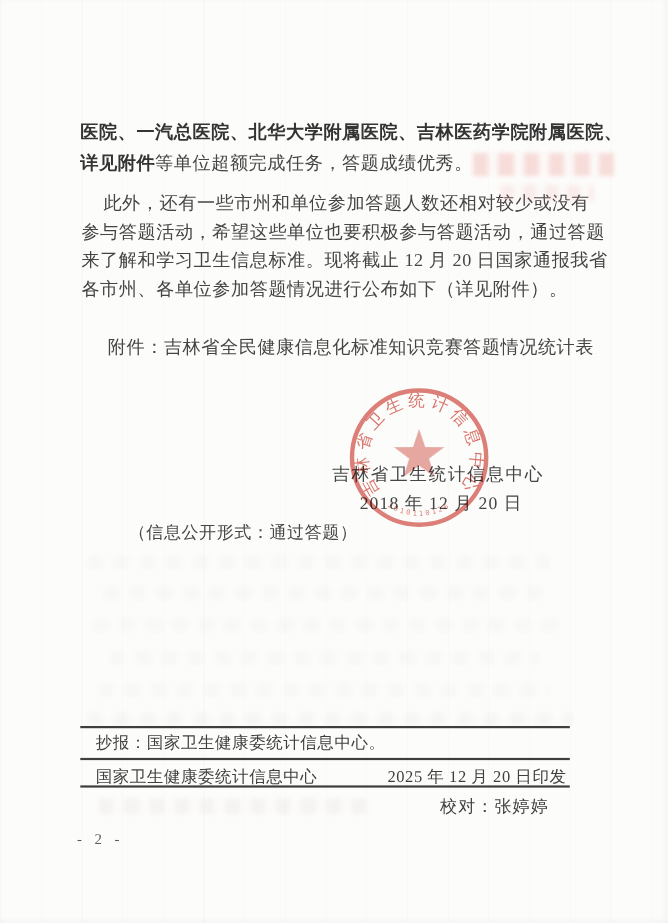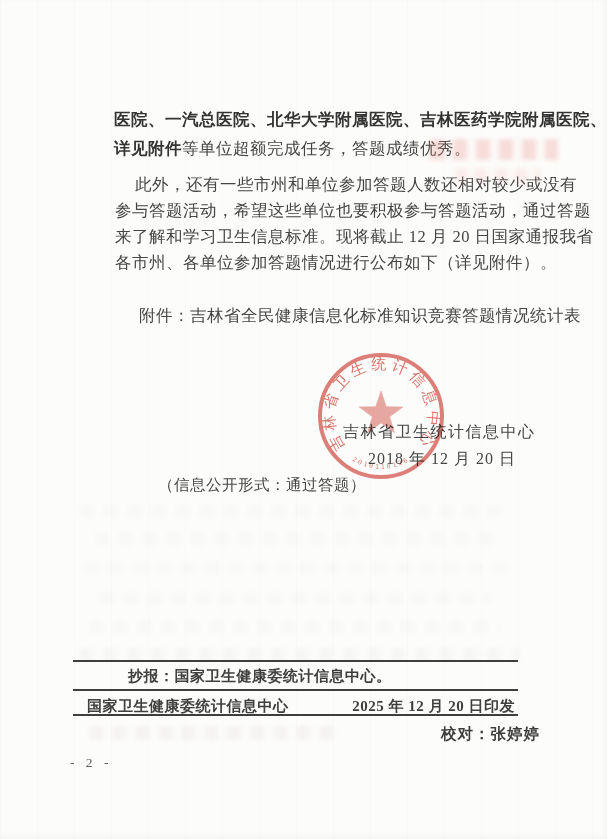--- a/index.html
+++ b/index.html
@@ -6,25 +6,25 @@
   .page{
     position:relative;
     width:607px;height:839px;
     background:#fcfcfa;
     background-image:repeating-linear-gradient(90deg, rgba(0,0,0,0.012) 0 1px, transparent 1px 37px);
     font-family:"Liberation Serif","DejaVu Serif",serif;
     color:#454545;
     overflow:hidden;
     box-shadow:inset -2px -2px 6px rgba(0,0,0,0.04);
   }
-  .line{position:absolute;white-space:nowrap;font-size:16.5px;letter-spacing:0.5px;line-height:1;margin-left:41px;}
+  .line{position:absolute;white-space:nowrap;font-size:16.5px;letter-spacing:0.5px;line-height:1;}
   .bold{font-weight:bold;color:#343434;}
   .sig{font-size:16px;letter-spacing:1.5px;}
   .rule{position:absolute;left:73px;width:445px;background:#3e3e3e;}
-  .footer-text{font-size:15px;letter-spacing:0.5px;color:#3f3f3f;font-weight:bold;}
+  .footer-text{font-size:15px;letter-spacing:0.5px;color:#3f3f3f;}
   .office-row{position:absolute;left:87px;top:697px;width:428px;display:flex;justify-content:space-between;}
   .pagenum{position:absolute;left:70px;top:755px;font-size:13.5px;letter-spacing:4px;color:#5a5a5a;}
   .seal{position:absolute;left:313px;top:348px;width:137px;height:137px;mix-blend-mode:multiply;opacity:0.92;}
   .ghost{position:absolute;pointer-events:none;}
   .ghost-pink1{left:430px;top:139px;width:128px;height:21px;
     background:repeating-linear-gradient(90deg, rgba(232,128,122,0.45) 0 14px, rgba(232,128,122,0.05) 14px 23px);
     filter:blur(2px);opacity:0.55;}
   .ghost-pink2{left:455px;top:168px;width:85px;height:15px;
     background:repeating-linear-gradient(90deg, rgba(232,128,122,0.30) 0 12px, rgba(232,128,122,0.04) 12px 20px);
     filter:blur(2.5px);opacity:0.4;}

